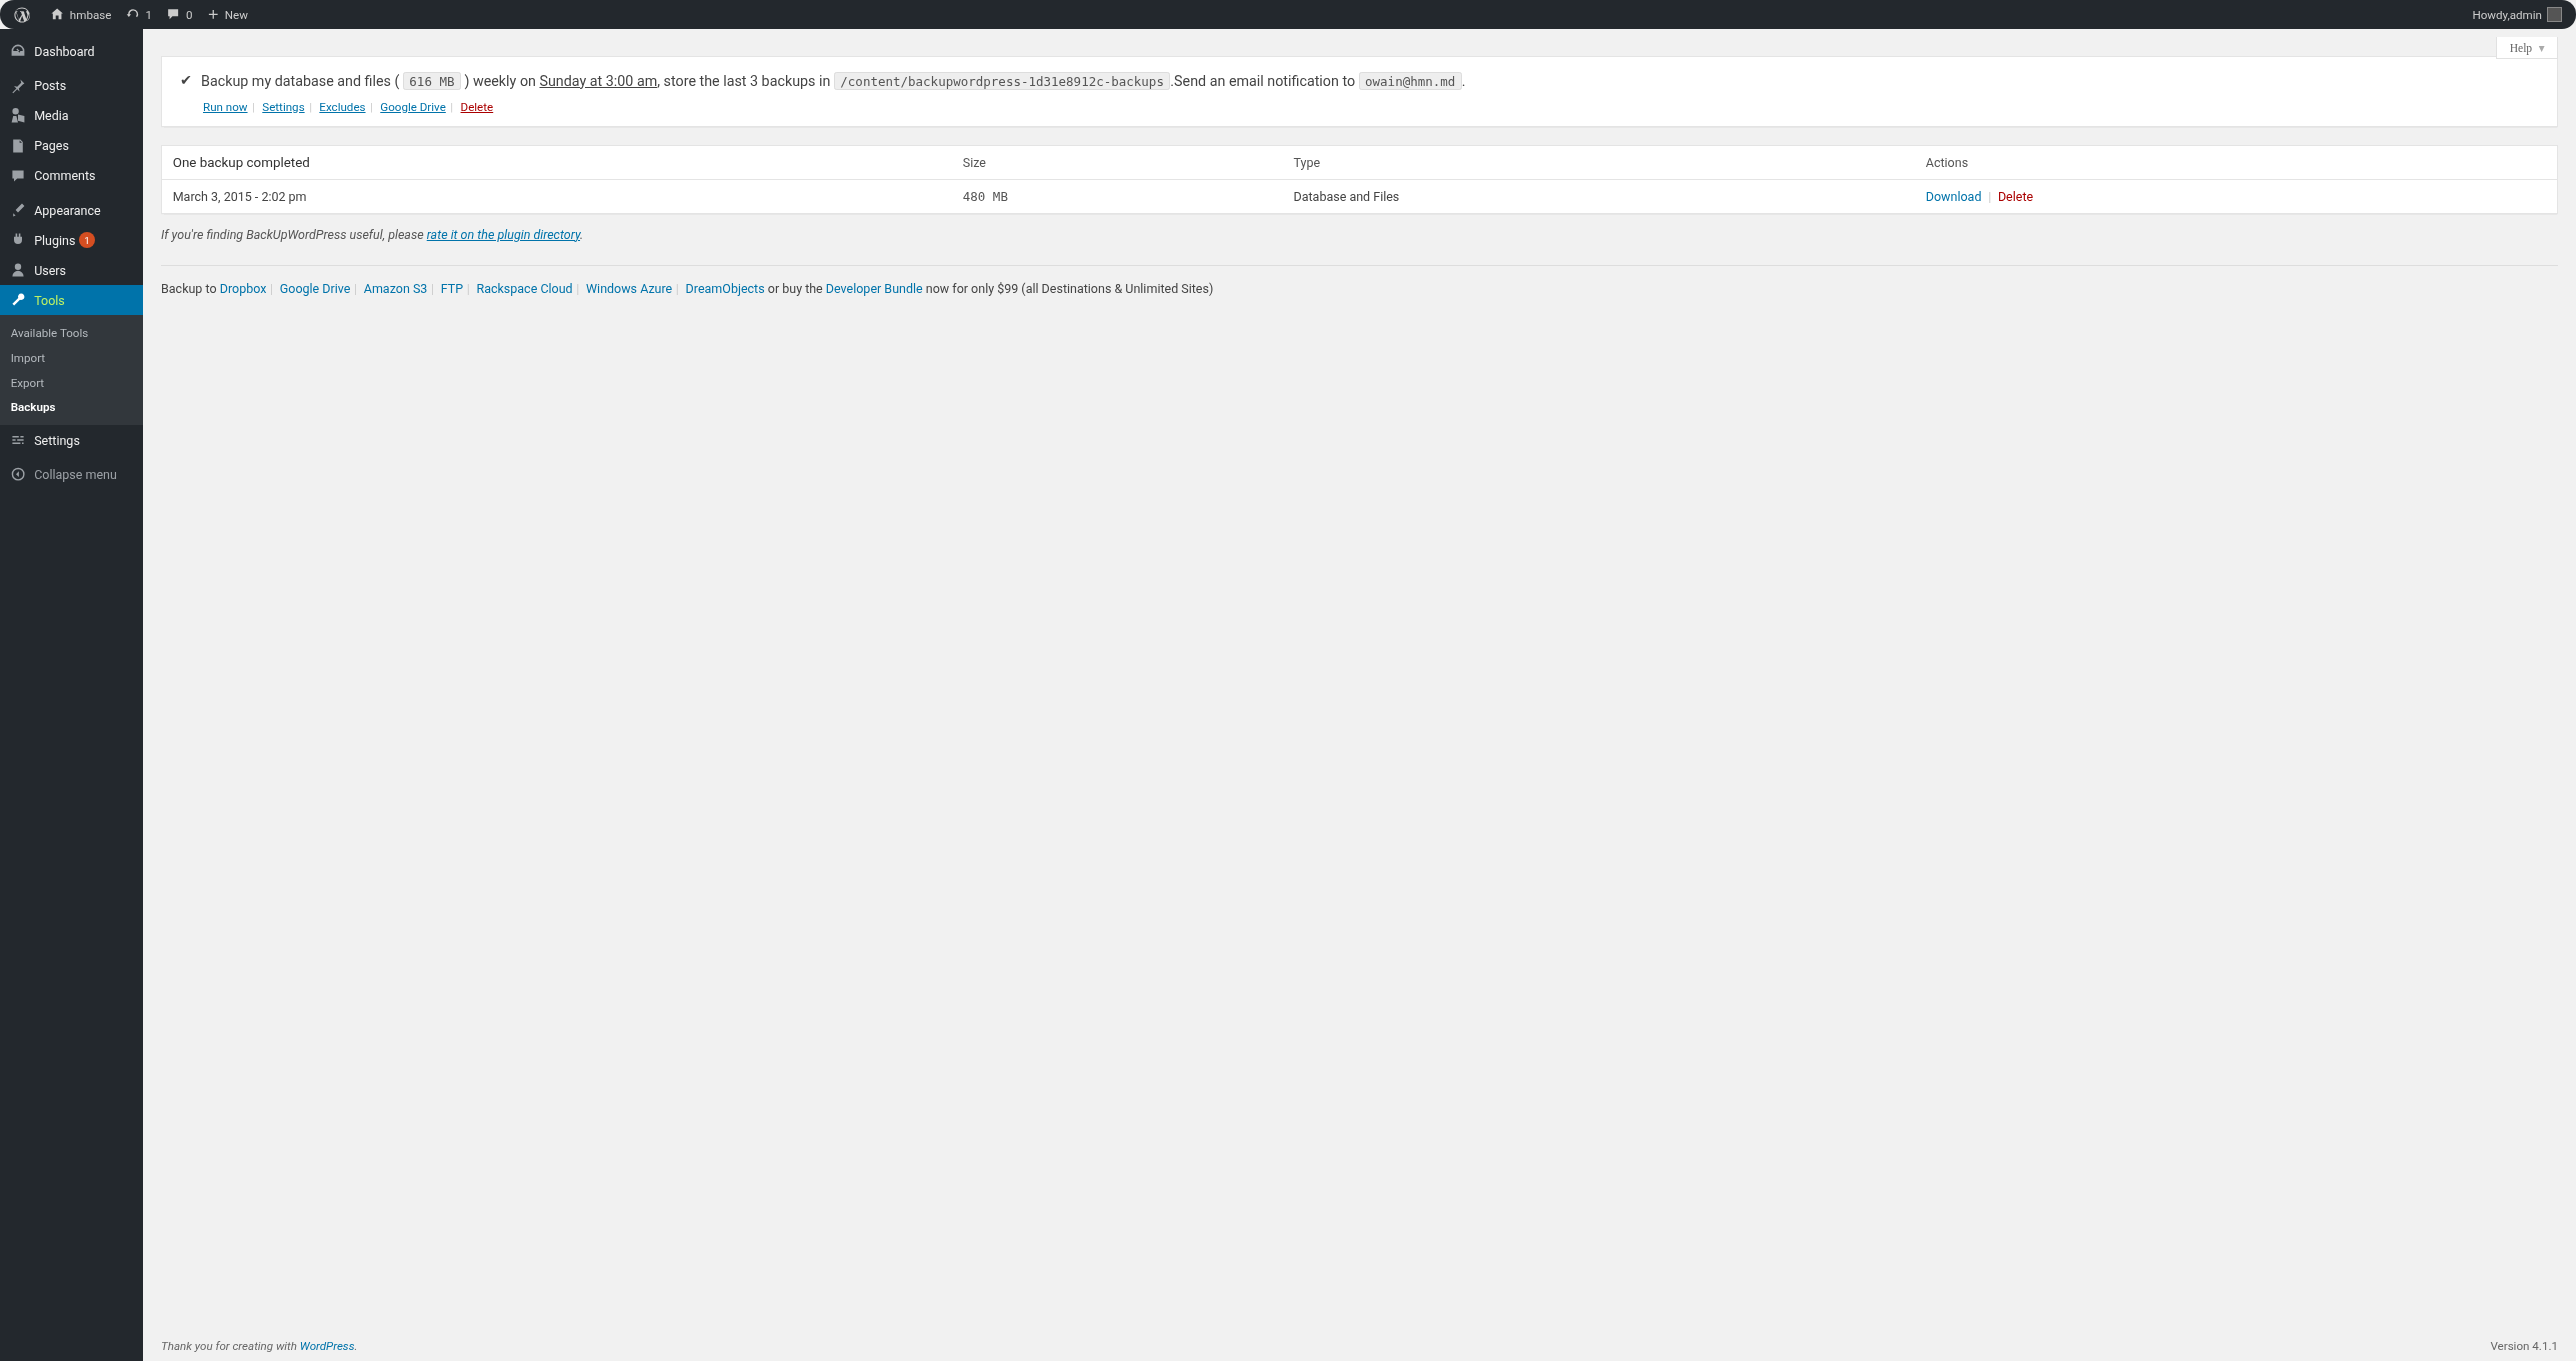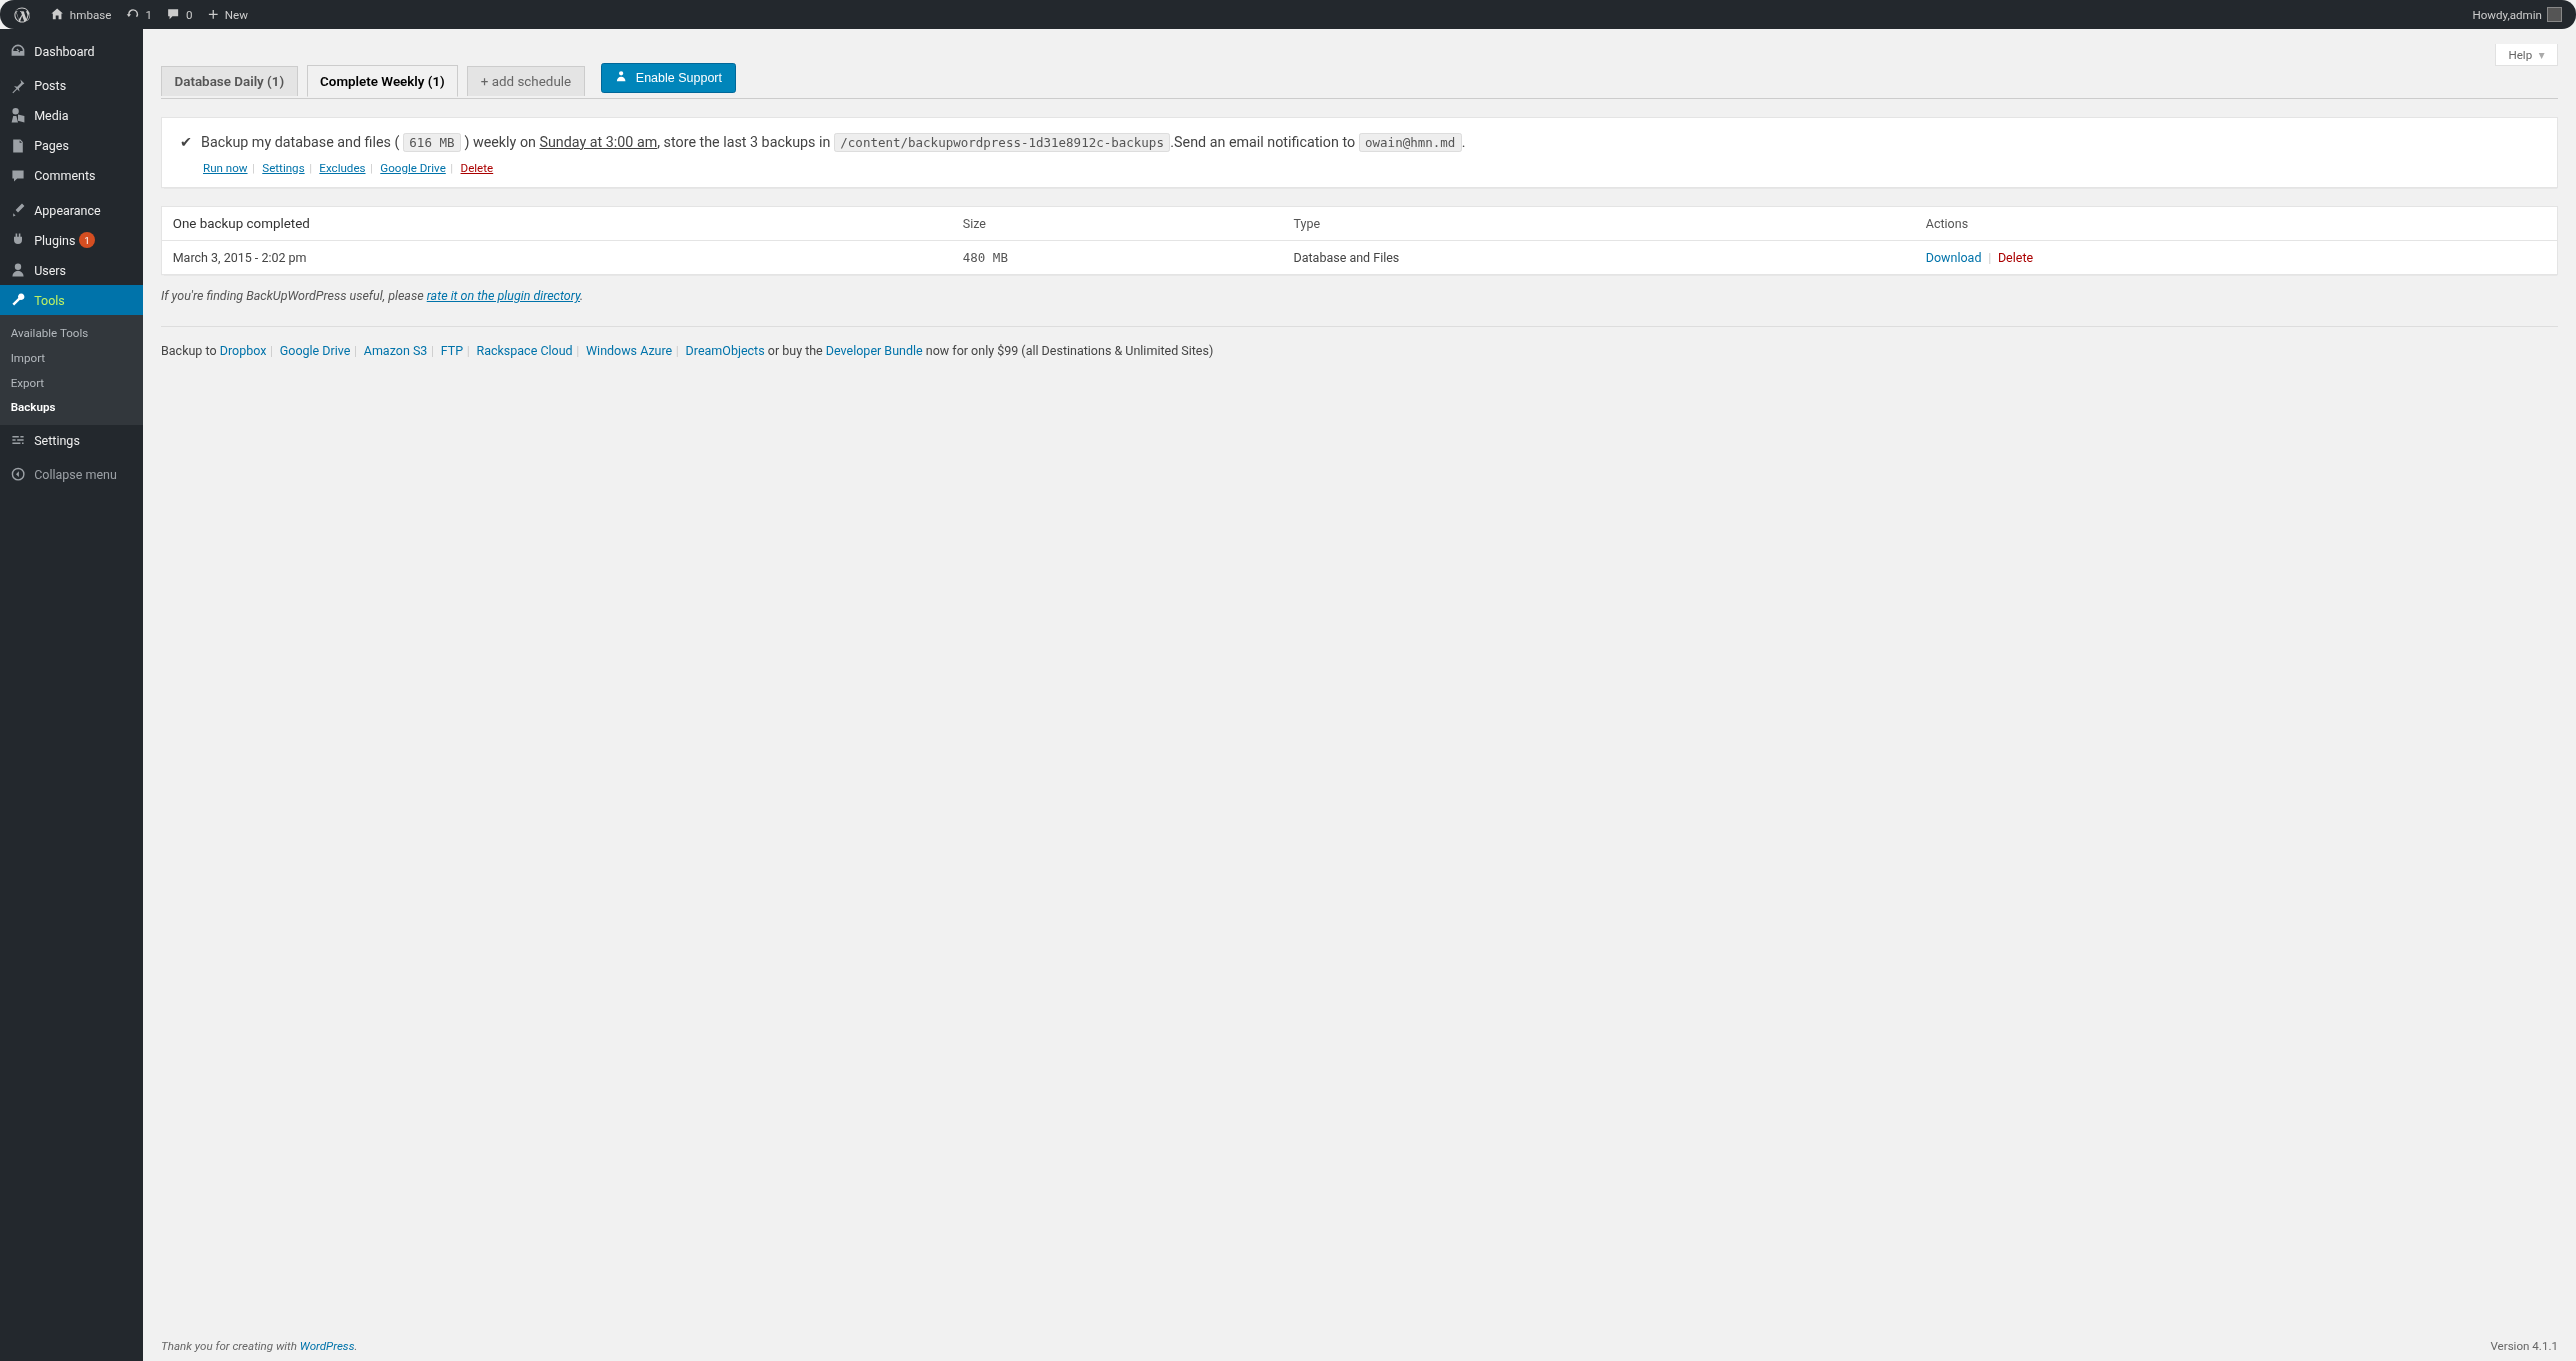--- a/index.html
+++ b/index.html
@@ -23,21 +23,21 @@
 .menu-item.current .mi-icon { color: #fff; }
 .menu-item.current::after { content: ""; position: absolute; right: -7.2px; top: 50%; margin-top: -7.2px; border: 7.2px solid transparent; border-right-color: #f1f1f1; }
 .menu-sep { height: 4.5px; }
 .submenu { background: #32373c; padding: 5.4px 0; }
 .submenu-item { padding: 5.4px 10.7px; cursor: pointer; color: #b4b9be; font-size: 11.6px; }
 .submenu-item.current { color: #fff; font-weight: 600; }
 .badge { display: inline-flex; align-items: center; justify-content: center; background: #d54e21; color: #fff; border-radius: 9px; min-width: 16px; height: 16px; font-size: 9.8px; padding: 0 4.5px; margin-left: 3.6px; }
 
 
 .content { flex: 1; padding: 9px 18px 0 18px; position: relative; display: flex; flex-direction: column; }
-.help-tab { position: absolute; right: 18px; top: 15px; background: #fff; border: 0.9px solid #e1e1e1; border-top: none; padding: 3.6px 12.5px; font-size: 11.6px; color: #666; cursor: pointer; }
+.help-tab { position: absolute; right: 18px; top: 8px; background: #fff; border: 0.9px solid #e1e1e1; border-top: none; padding: 3.6px 12.5px; font-size: 11.6px; color: #666; cursor: pointer; font-family: Liberation Serif, serif; }
 .help-tab .chev { color: #aaa; margin-left: 3.6px; }
 
 .tabbar { display: flex; align-items: center; gap: 9px; margin-top: 25px; border-bottom: 0.9px solid #ccc; }
 .nav-tab { background: #e4e4e4; border: 0.9px solid #ccc; border-bottom: none; padding: 7.2px 12.5px; margin-bottom: -0.9px; cursor: pointer; color: #555; font-size: 13.4px; font-weight: 600; }
 .nav-tab.active { background: #f1f1f1; border-bottom: 0.9px solid #f1f1f1; color: #000; }
 .nav-tab.light { font-weight: 400; color: #666; }
 .btn-primary { background: #0085ba; border: 0.9px solid #006799; color: #fff; padding: 5.4px 12.5px; font-size: 12.5px; cursor: pointer; display: inline-flex; align-items: center; gap: 7.2px; border-radius: 2.7px; margin-left: 7.2px; height: 30px; margin-bottom: 5.4px; }
 .btn-primary .picon { font-size: 14.3px; }
 
 .notice { background: #fff; border: 0.9px solid #e4e4e4; box-shadow: 0 0.9px 0.9px rgba(0,0,0,0.04); margin-top: 18px; padding: 12.5px 18px 12.5px 18px; }
@@ -231,31 +231,20 @@
       <span>Collapse menu</span>
     </div>
   </div>
 
   <div class="content">
     <div class="help-tab">
       <span>Help</span>
       <span class="chev">▾</span>
     </div>
 
-    <div class="tabbar">
-      <div class="nav-tab"><span>Database Daily (1)</span></div>
-      <div class="nav-tab active"><span>Complete Weekly (1)</span></div>
-      <div class="nav-tab light"><span>+ add schedule</span></div>
-      <button class="btn-primary">
-        <span class="picon"><svg width="14.3" height="14.3" viewBox="0 0 20 20" fill="currentColor">
-              <path d="M10 3a3 3 0 110 6 3 3 0 010-6zm-6 14a6 6 0 0112 0z"></path>
-            </svg></span>
-        <span>Enable Support</span>
-      </button>
-    </div>
 
     <div class="notice">
       <div class="notice-row">
         <span class="checkmark">✔</span>
         <div class="notice-text">
           <span>Backup my database and files ( </span><code class="inline">616 MB</code><span> ) weekly on </span><span class="link-underline">Sunday at 3:00 am</span><span>, store the last 3 backups in </span><code class="inline">/content/backupwordpress-1d31e8912c-backups</code><span>.Send an email notification to </span><code class="inline">owain@hmn.md</code><span>.</span>
         </div>
       </div>
       <div class="notice-links">
         <a>Run now</a><span class="sep">|</span>

